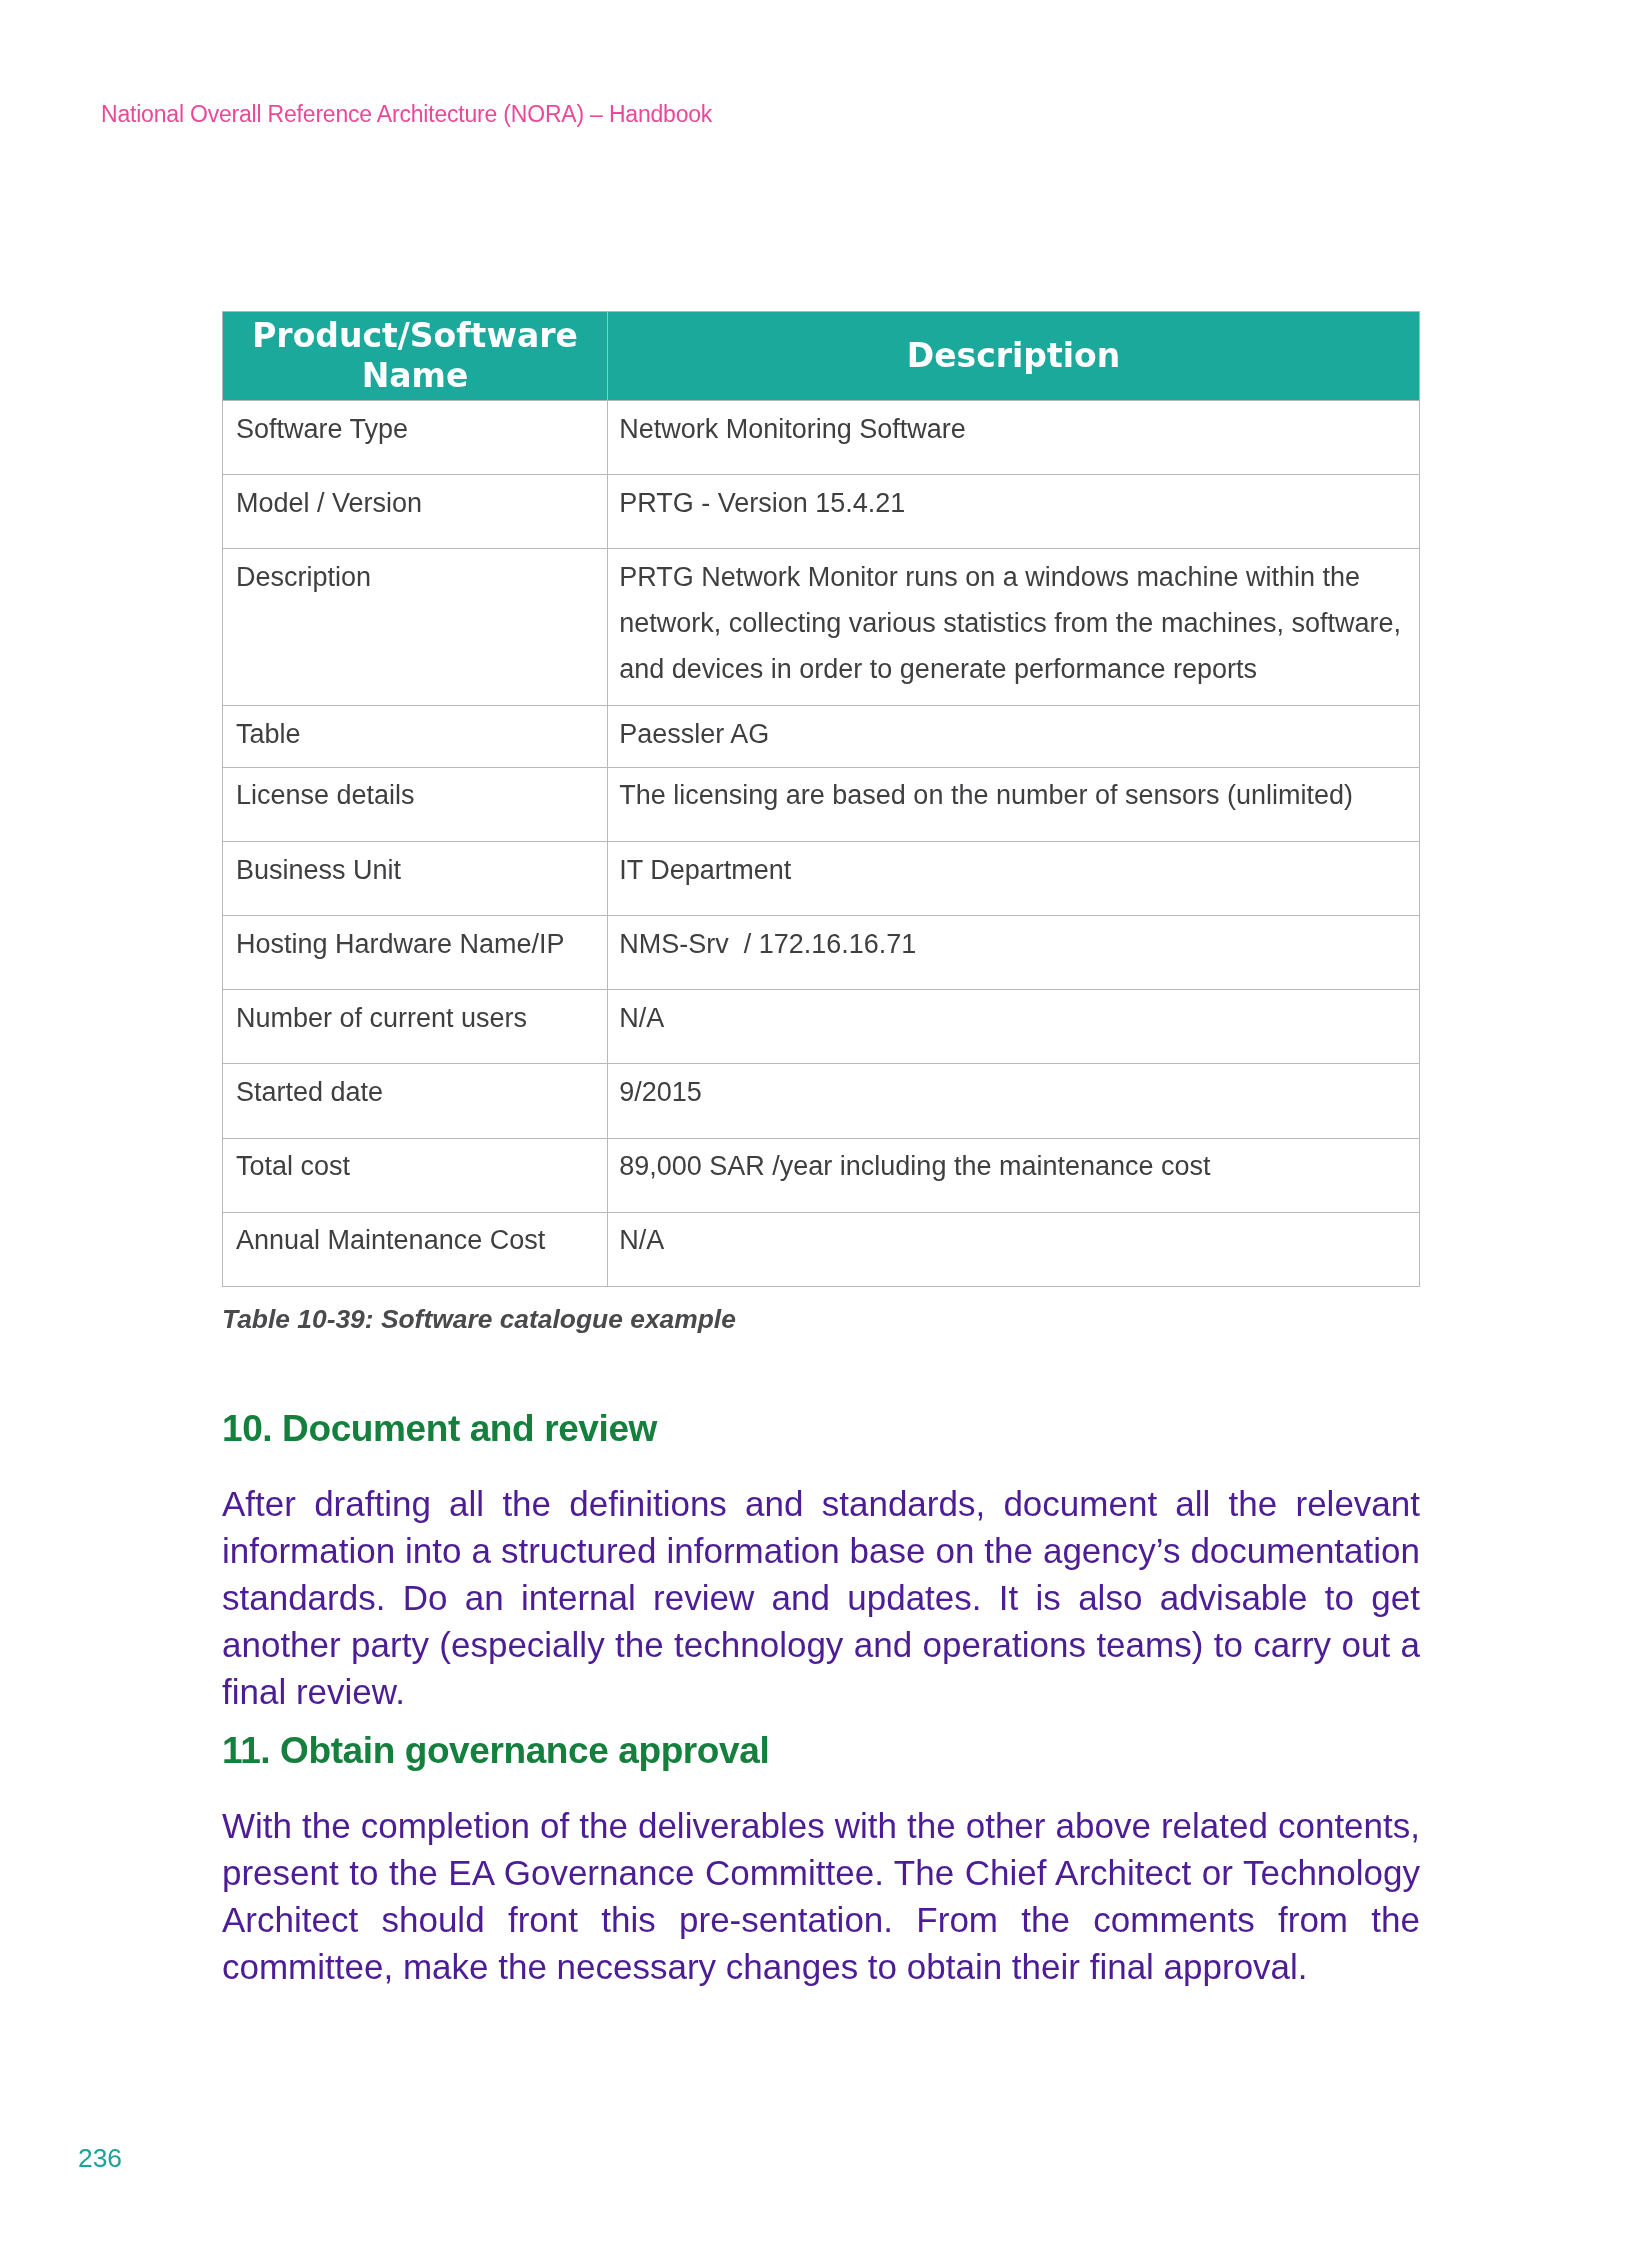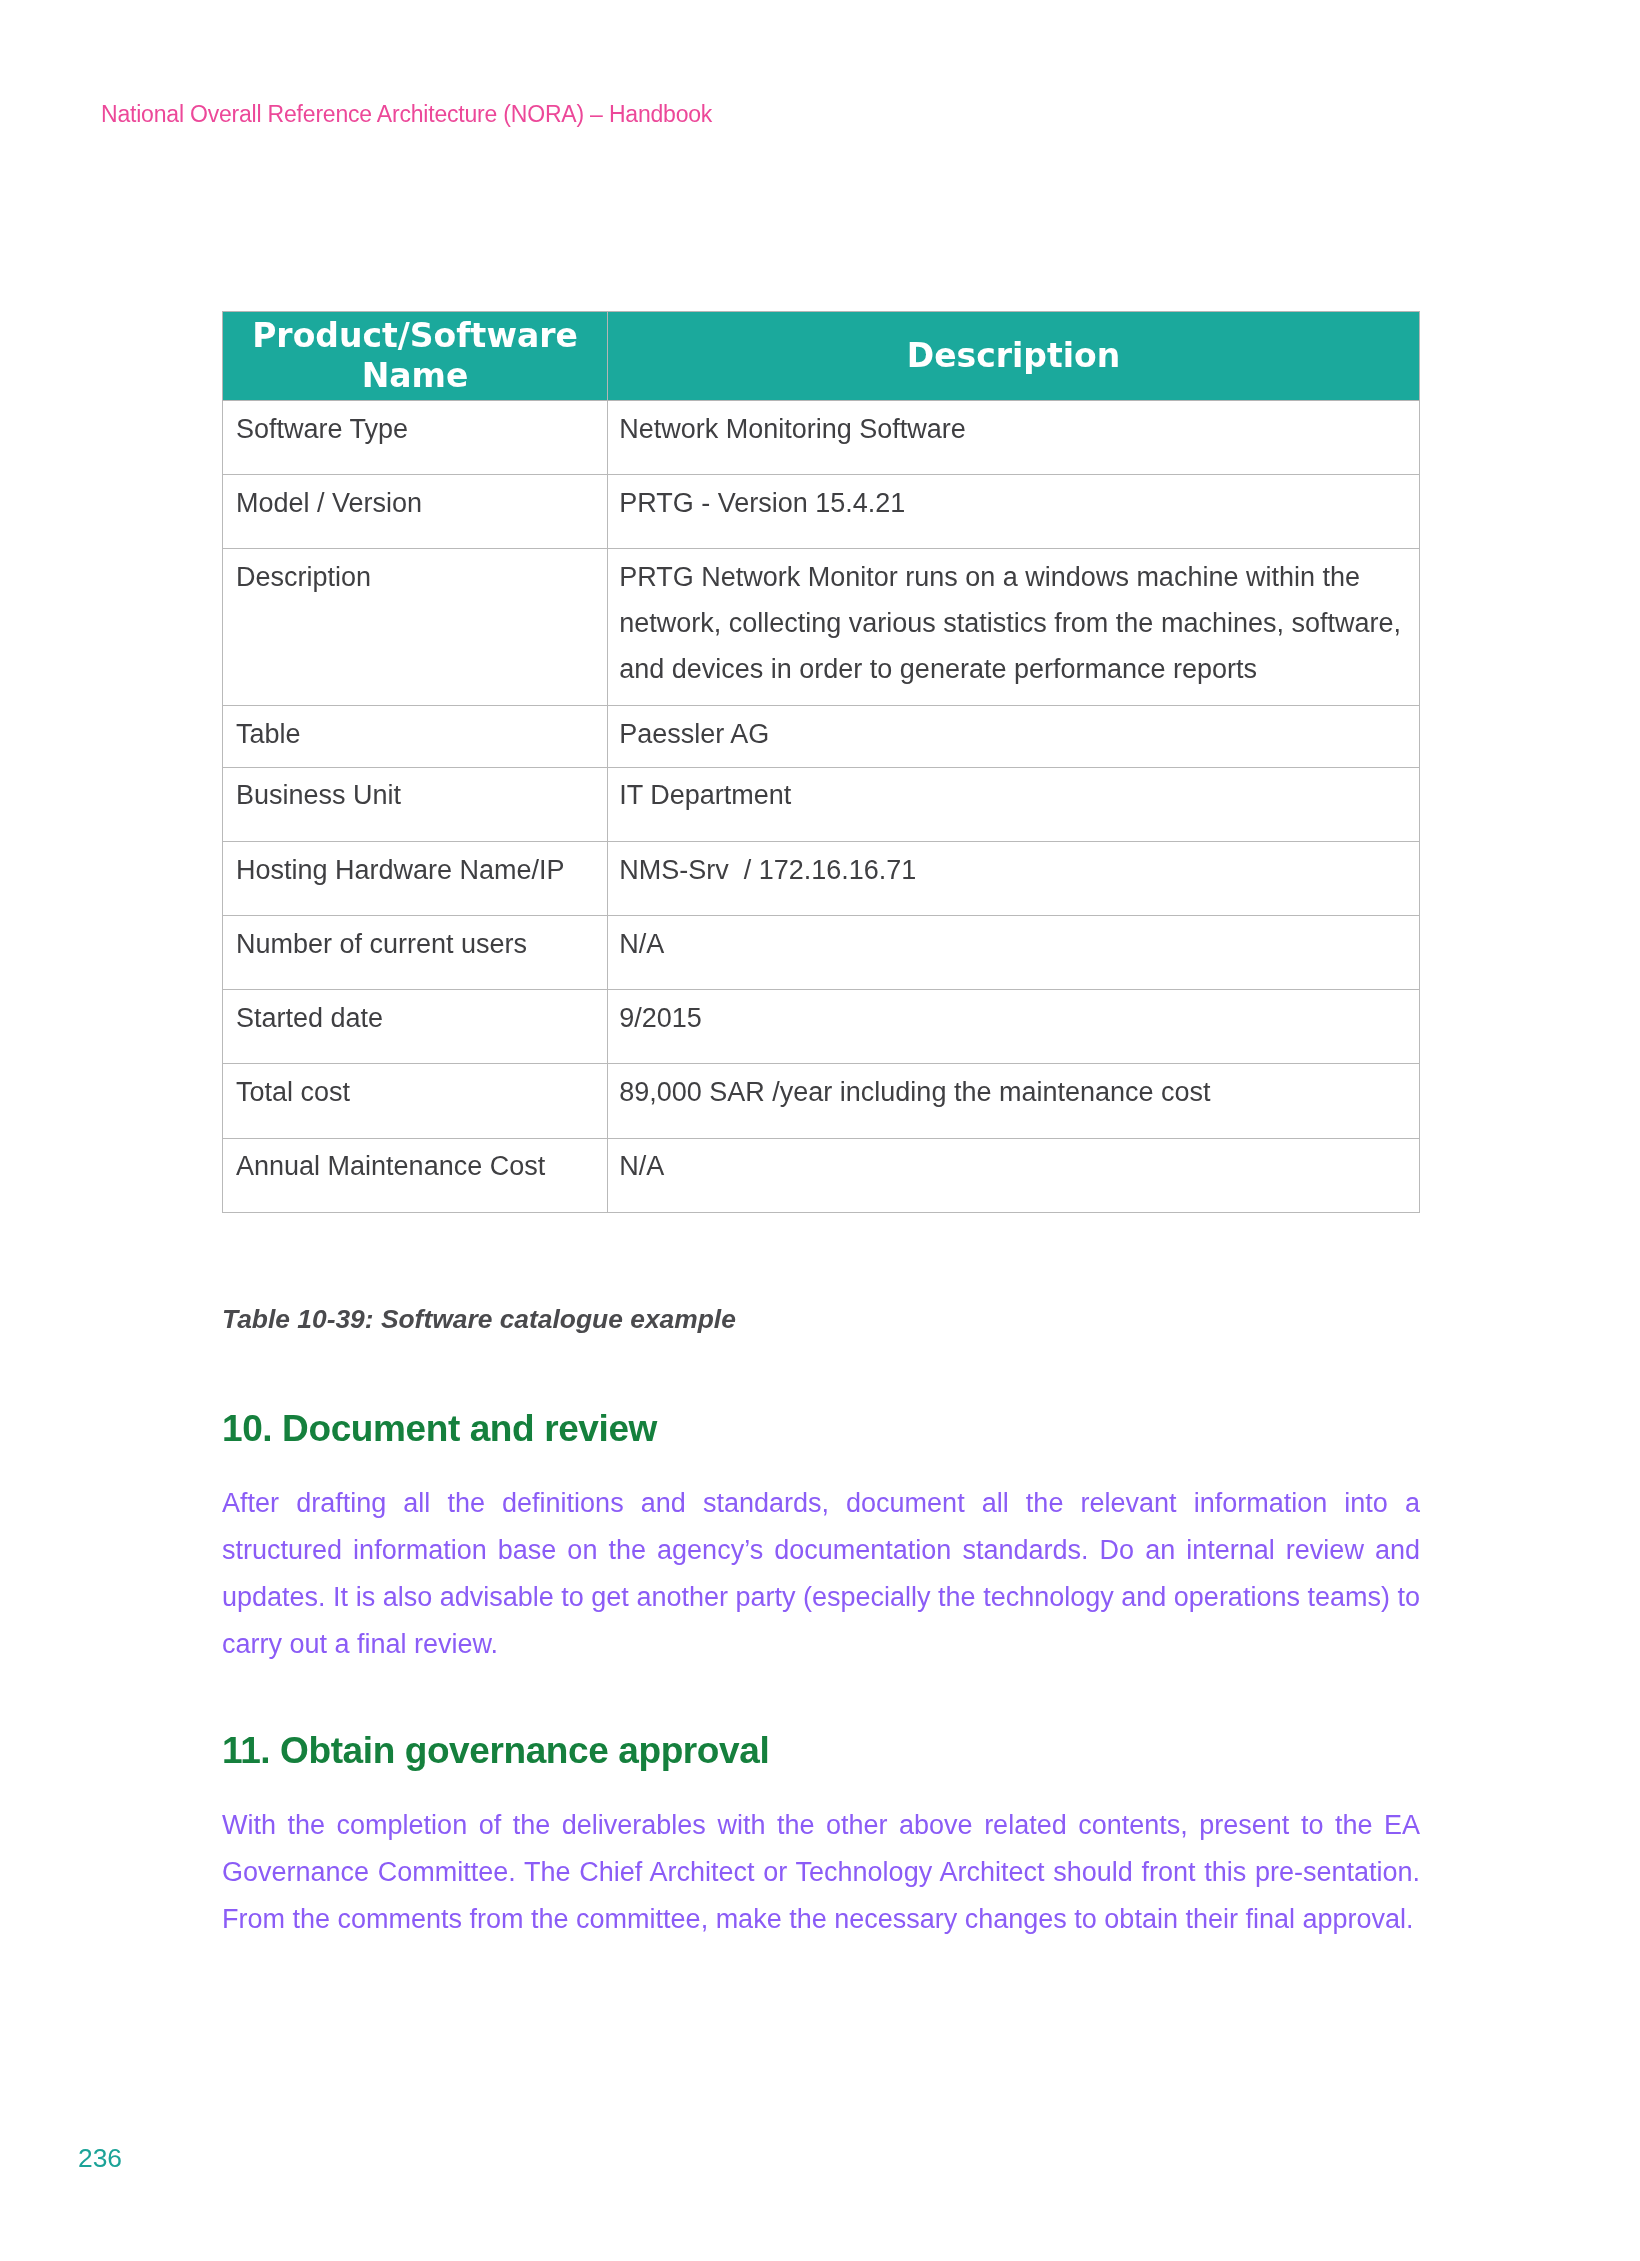--- a/index.html
+++ b/index.html
@@ -77,23 +77,23 @@
       font-family: "Liberation Sans", sans-serif;
       font-size: 37px;
       color: #15803d;
       letter-spacing: -0.4px;
     }
     .section-body {
       position: absolute;
       left: 222px;
       width: 1198px;
       font-family: "Liberation Sans", sans-serif;
-      font-size: 27px;
+      font-size: 35px;
       line-height: 47px;
-      color: #8b5cf6;
+      color: #4c1d95;
       text-align: justify;
       margin: 0;
     }
     .page-number {
       position: absolute;
       left: 78px;
       top: 2143px;
       font-family: "Liberation Sans", sans-serif;
       font-size: 26.4px;
       color: #1ba398;
@@ -126,20 +126,24 @@
     </tr>
     <tr>
       <td>Description</td>
       <td class="desc-cell" style="padding-bottom:13px;">PRTG Network Monitor runs on a windows machine within the network, collecting various statistics from the machines, software, and devices in order to generate performance reports</td>
     </tr>
     <tr>
       <td style="padding-bottom:9.6px;">Table</td>
       <td class="desc-cell" style="padding-bottom:9.6px;">Paessler AG</td>
     </tr>
     <tr>
+      <td>License details</td>
+      <td class="desc-cell">The licensing are based on the number of sensors (unlimited)</td>
+    </tr>
+    <tr>
       <td>Business Unit</td>
       <td class="desc-cell">IT Department</td>
     </tr>
     <tr>
       <td style="white-space:pre;">Hosting Hardware Name/IP</td>
       <td class="desc-cell" style="white-space:pre;">NMS-Srv  / 172.16.16.71</td>
     </tr>
     <tr>
       <td>Number of current users</td>
       <td class="desc-cell">N/A</td>

